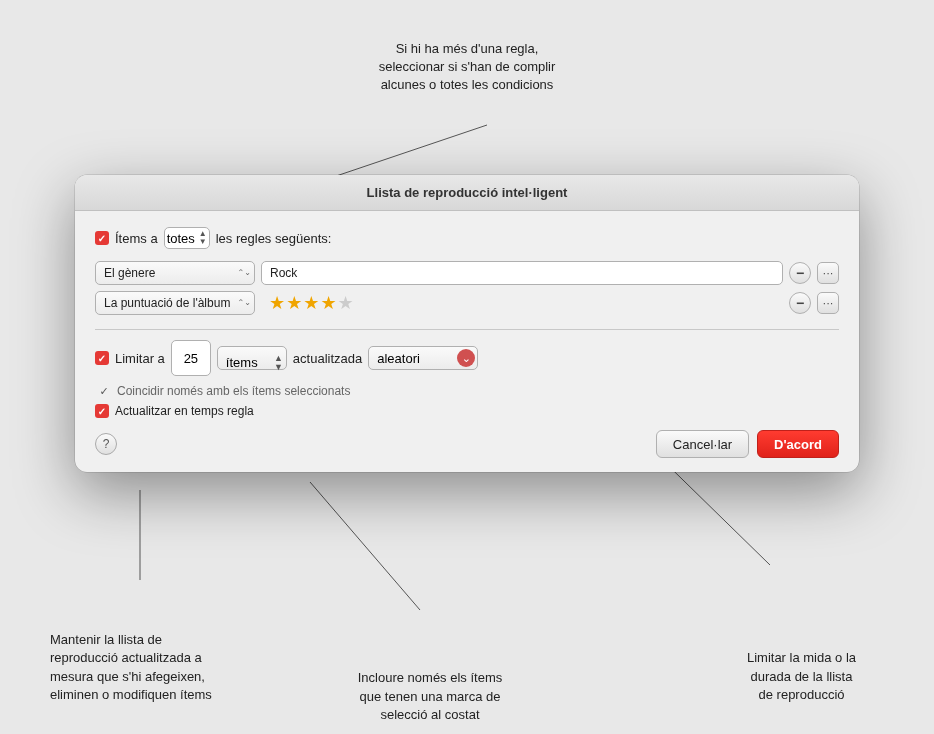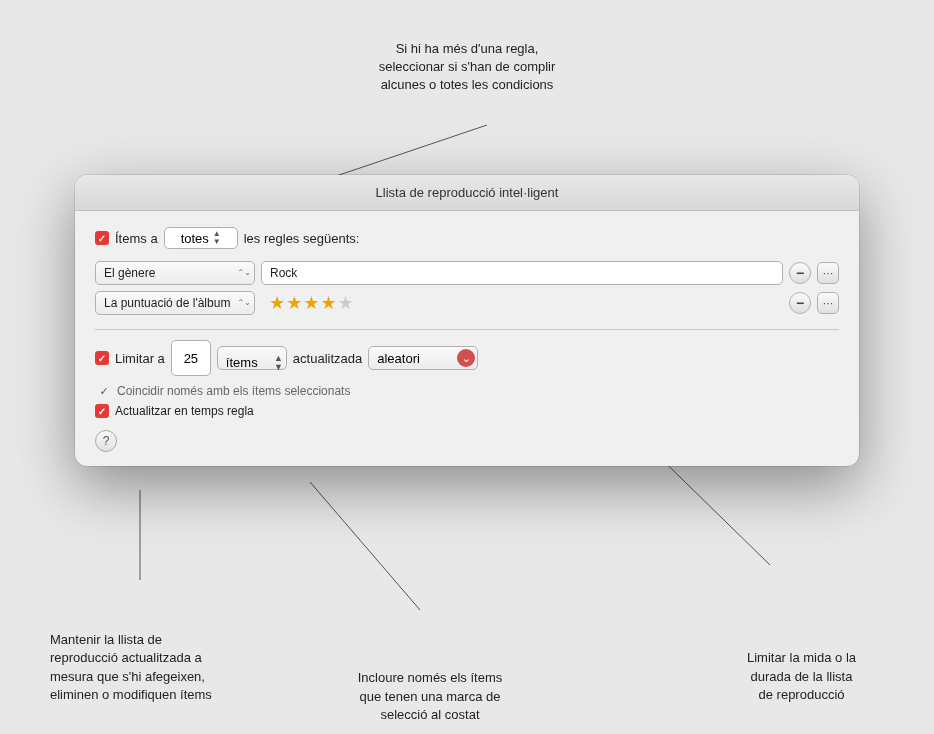--- a/index.html
+++ b/index.html
@@ -72,21 +72,21 @@
       box-shadow: 0 20px 60px rgba(0,0,0,0.4), 0 0 0 0.5px rgba(0,0,0,0.2);
       overflow: hidden;
     }
 
     .dialog-titlebar {
       background: linear-gradient(to bottom, #e8e8e8, #d8d8d8);
       border-bottom: 1px solid #c0c0c0;
       padding: 10px 16px;
       text-align: center;
       font-size: 13px;
-      font-weight: 400;
+      font-weight: 700;
       color: #333;
     }
 
     .dialog-body {
       padding: 16px 20px 14px;
     }
 
     
     .rule-header-row {
       display: flex;
@@ -117,21 +117,21 @@
       font-size: 13px;
       color: #222;
     }
 
     .inline-select {
       display: inline-flex;
       align-items: center;
       background: white;
       border: 1px solid #b0b0b0;
       border-radius: 5px;
-      padding: 2px 16px;
+      padding: 2px 2px;
       font-size: 13px;
       gap: 4px;
       cursor: pointer;
       height: 22px;
     }
 
     .inline-select .stepper-arrows {
       display: flex;
       flex-direction: column;
       font-size: 8px;
@@ -503,20 +503,24 @@
         <span class="checkbox-text">Coincidir només amb els ítems seleccionats</span>
       </div>
 
       <div class="realtime-row">
         <div class="checkbox-red"></div>
         <span class="checkbox-text-active">Actualitzar en temps regla</span>
       </div>
 
       <div class="dialog-footer">
         <button class="help-btn">?</button>
+        <div class="footer-buttons">
+          <button class="btn-cancel">Cancel·lar</button>
+          <button class="btn-primary">D'acord</button>
+        </div>
       </div>
 
     </div>
   </div>
 
   <div class="callout callout-bottom-left" style="position:absolute; bottom:50px; left:30px; width:210px; white-space:pre-line; text-align:left; font-size:13px;">Mantenir la llista de
 reproducció actualitzada a
 mesura que s'hi afegeixen,
 eliminen o modifiquen ítems</div>
 

